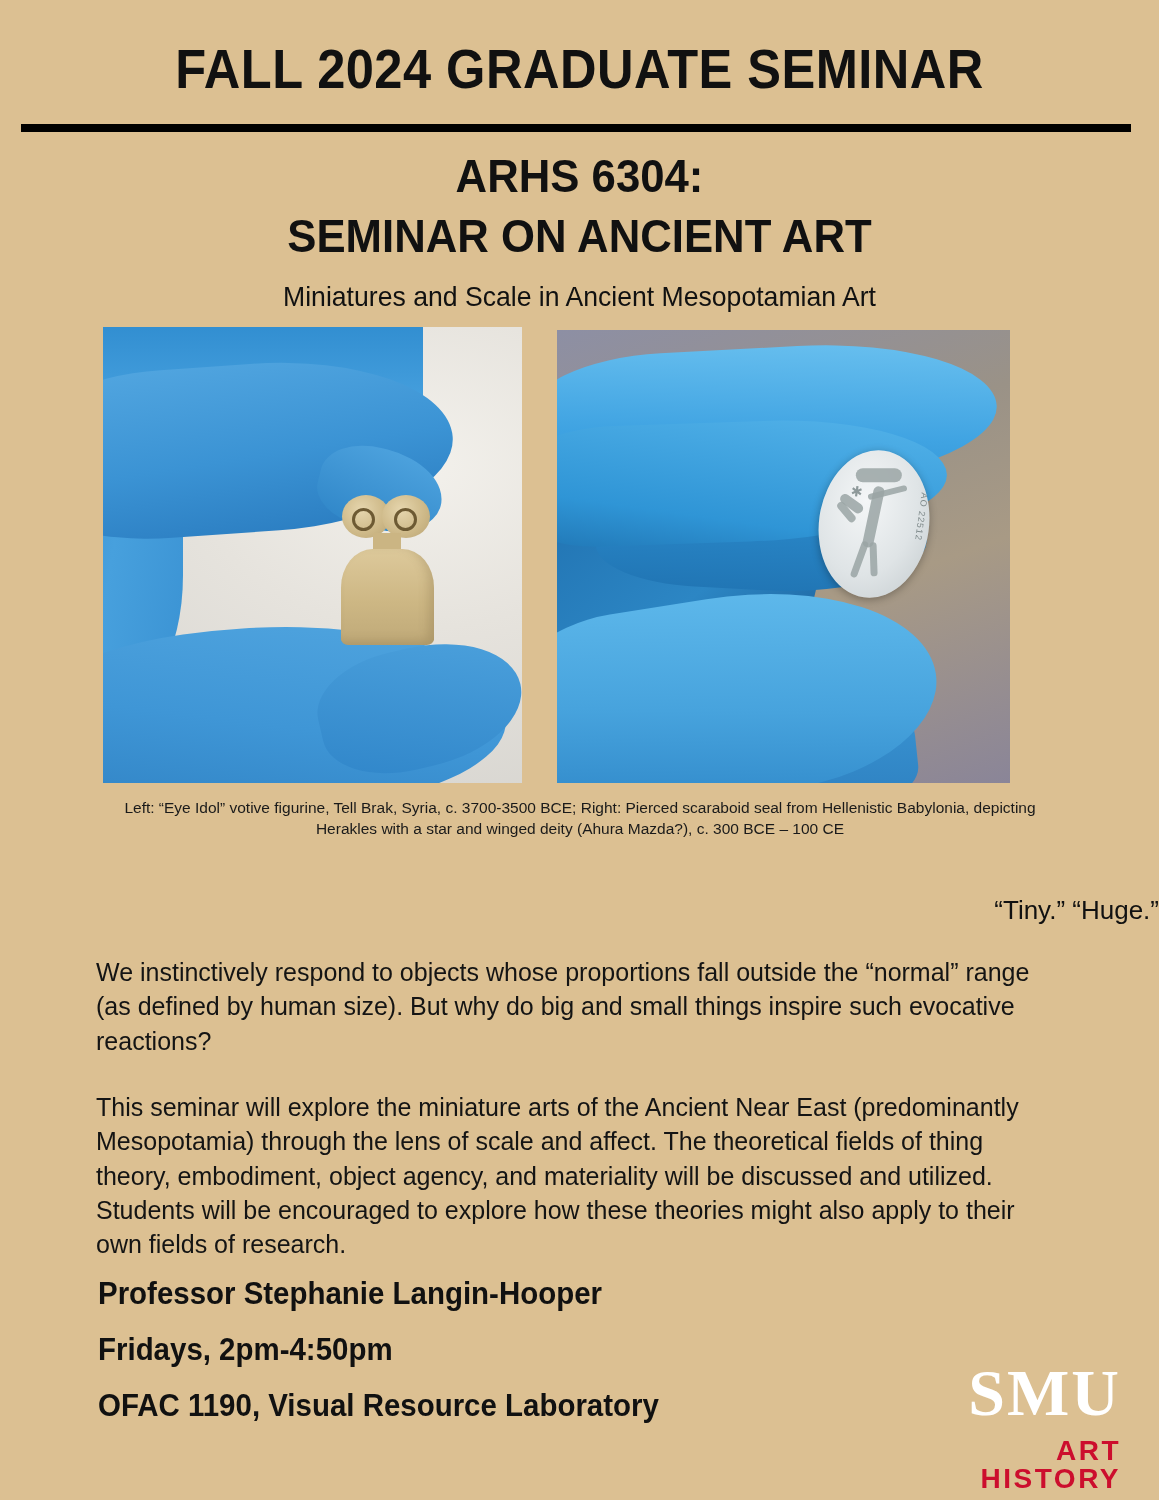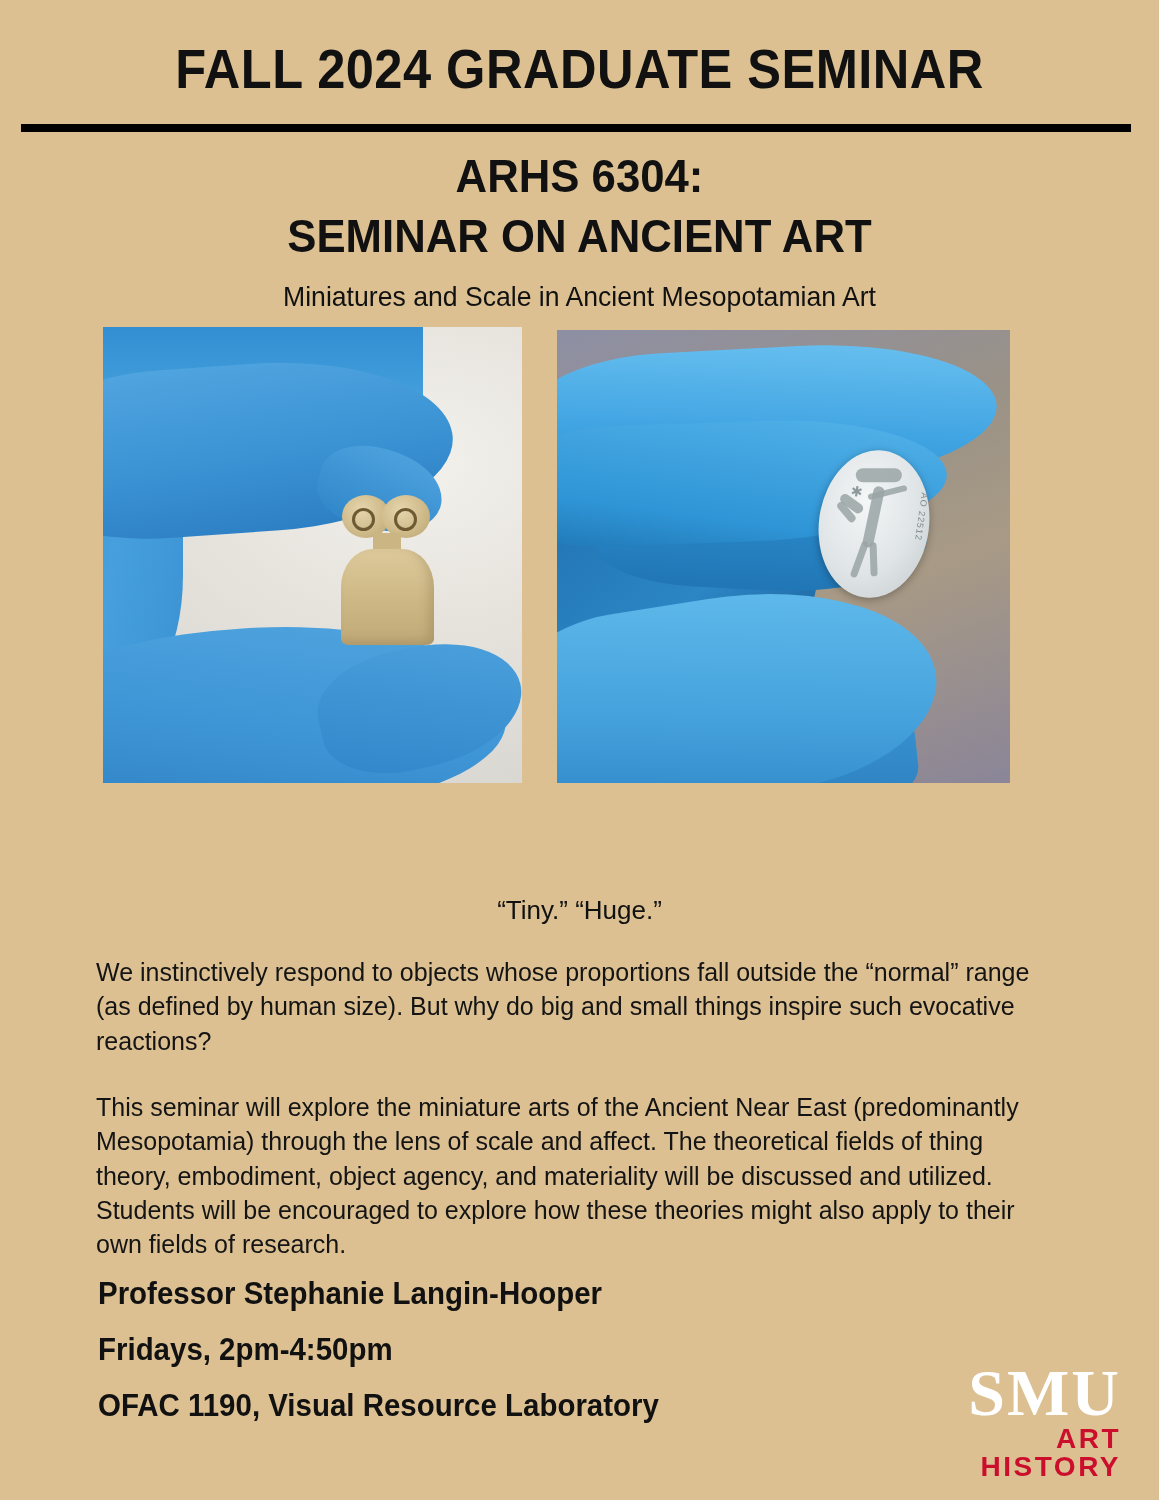--- a/index.html
+++ b/index.html
@@ -395,21 +395,21 @@
     line-height: 1.35;
     color: #1a1a1a;
   }
 
   
   .tiny-huge {
     position: absolute;
     top: 897px;
     left: 0;
     width: 1159px;
-    text-align: center;
+    text-align: right;
     font-size: 26px;
     line-height: 1;
   }
 
   .body-text {
     position: absolute;
     left: 96px;
     width: 960px;
     font-size: 25px;
     line-height: 1.37;
@@ -452,21 +452,21 @@
     color: #ffffff;
     letter-spacing: 2px;
   }
   .smu-subtitle {
     font-family: "Liberation Sans Narrow", "Liberation Sans", sans-serif;
     font-weight: bold;
     font-size: 28px;
     line-height: 1;
     color: #cc0e2d;
     letter-spacing: 2.5px;
-    margin-top: 0;
+    margin-top: 12px;
   }
 </style>
 </head>
 <body>
 
 <div class="poster">
 
   <div class="header-title">FALL 2024 GRADUATE SEMINAR</div>
 
   <div class="header-rule"></div>
@@ -513,20 +513,21 @@
         <div class="seal-fig seal-hero-arm"></div>
         <div class="seal-fig seal-hero"></div>
         <div class="seal-fig seal-hero-leg1"></div>
         <div class="seal-fig seal-hero-leg2"></div>
         <div class="seal-star">✱</div>
         <div class="seal-inscr">AO 22512</div>
       </div>
     </div>
   </div>
 
+  <div class="caption">Left: “Eye Idol” votive figurine, Tell Brak, Syria, c. 3700-3500 BCE; Right: Pierced scaraboid seal from Hellenistic Babylonia, depicting Herakles with a star and winged deity (Ahura Mazda?), c. 300 BCE – 100 CE</div>
 
   <div class="tiny-huge">“Tiny.” “Huge.”</div>
 
   <div class="body-text para-2">This seminar will explore the miniature arts of the Ancient Near East (predominantly Mesopotamia) through the lens of scale and affect. The theoretical fields of thing theory, embodiment, object agency, and materiality will be discussed and utilized.  Students will be encouraged to explore how these theories might also apply to their own fields of research.</div>
 
   <div class="body-text para-1"> We instinctively respond to objects whose proportions fall outside the “normal” range (as defined by human size). But why do big and small things inspire such evocative reactions?</div>
 
   <div class="footer-block">
     <div class="footer-line">Professor Stephanie Langin-Hooper</div>
     <div class="footer-line">Fridays, 2pm-4:50pm</div>

